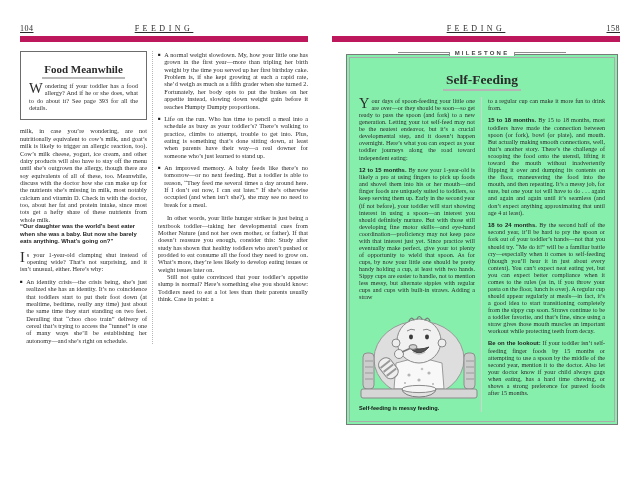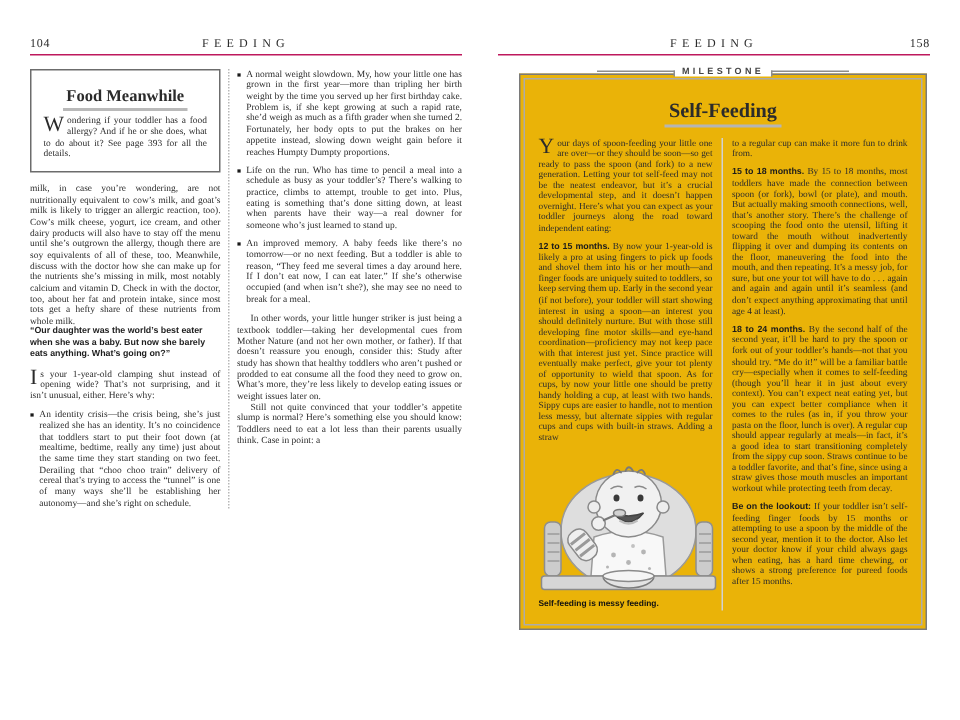--- a/index.html
+++ b/index.html
@@ -6,21 +6,21 @@
   body{
     width:640px;height:480px;overflow:hidden;
     font-family:"Liberation Serif", serif;
     color:#2b2b2b;
   }
   .spread{display:flex;box-sizing:border-box;width:640px;height:480px;padding:24px 20px 0 20px;gap:24px;}
   .page{width:288px;box-sizing:border-box;overflow:hidden;}
 
   
   .pagehead{display:flex;justify-content:space-between;align-items:flex-end;
-    border-bottom:1px solid #be185d;padding-bottom:3px;}
+    border-bottom:6px solid #be185d;padding-bottom:3px;text-decoration:underline;}
   .pagenum{font-size:8px;width:26px;letter-spacing:.5px;}
   .pagenum.right{text-align:right;}
   .runhead{font-size:8px;letter-spacing:3.5px;}
 
   
   .cols{display:flex;margin-top:9px;}
   .col1{width:127px;flex:none;}
   .col-divider{border-left:1px dotted #b7b7b7;margin:0 5px;}
   .col2{flex:1;min-width:0;}
 
@@ -37,21 +37,21 @@
   h2.section{font-size:13px;font-weight:bold;margin:10px 0 4px 0;letter-spacing:.2px;}
   .quote{font-family:"Liberation Sans", sans-serif;font-weight:bold;font-size:5.9px;
     line-height:1.28;color:#1e1e1e;margin-bottom:5px;text-align:left;}
 
   .bullet{display:flex;margin-top:5px;}
   .bullet .bglyph{flex:none;font-size:4.5px;line-height:8px;margin-right:3.5px;color:#1a1a1a;}
   .bullet .btext{flex:1;min-width:0;}
   .indent{text-indent:9px;}
 
   
-  .ms-outer{position:relative;border:1px solid #7a7a7a;padding:2px;margin:12px 2px 0 14px;background:#eab308;}
+  .ms-outer{position:relative;border:1px solid #7a7a7a;padding:2px;margin:12px 2px 0 14px;background:#86efac;}
   .ms-inner{border:1px solid #ababab;padding:10px 9px 9px 9px;}
   .ms-tab{position:absolute;top:-4px;left:0;right:0;display:flex;justify-content:center;align-items:center;}
   .tab-line{width:52px;height:4px;border-top:1px solid #8d8d8d;box-sizing:border-box;}
   .tab-line.l{border-right:1px solid #8d8d8d;}
   .tab-line.r{border-left:1px solid #8d8d8d;}
   .ms-label{background:#fff;padding:0 5px;font-family:"Liberation Sans", sans-serif;
     font-size:6px;font-weight:bold;letter-spacing:2.2px;color:#444;transform:translateY(-1px);}
   .ms-title{text-align:center;margin:2px 0 9px 0;}
   .ms-title span{font-size:13.5px;font-weight:bold;border-bottom:2px solid #b5b5b5;padding:0 3px 2px 3px;}
   .ms-cols{display:flex;}

